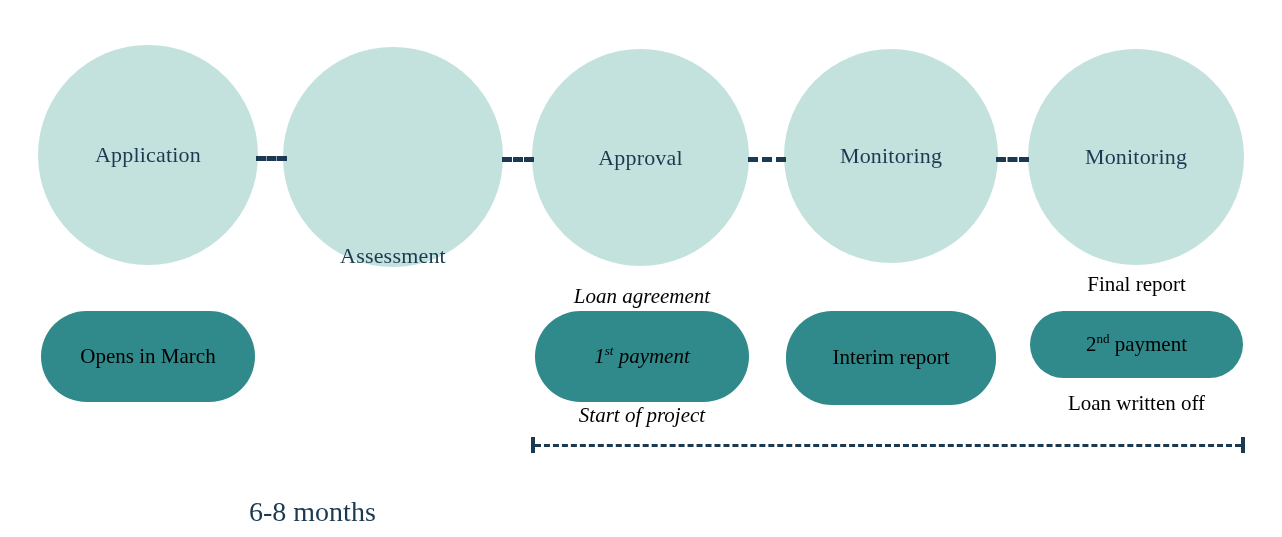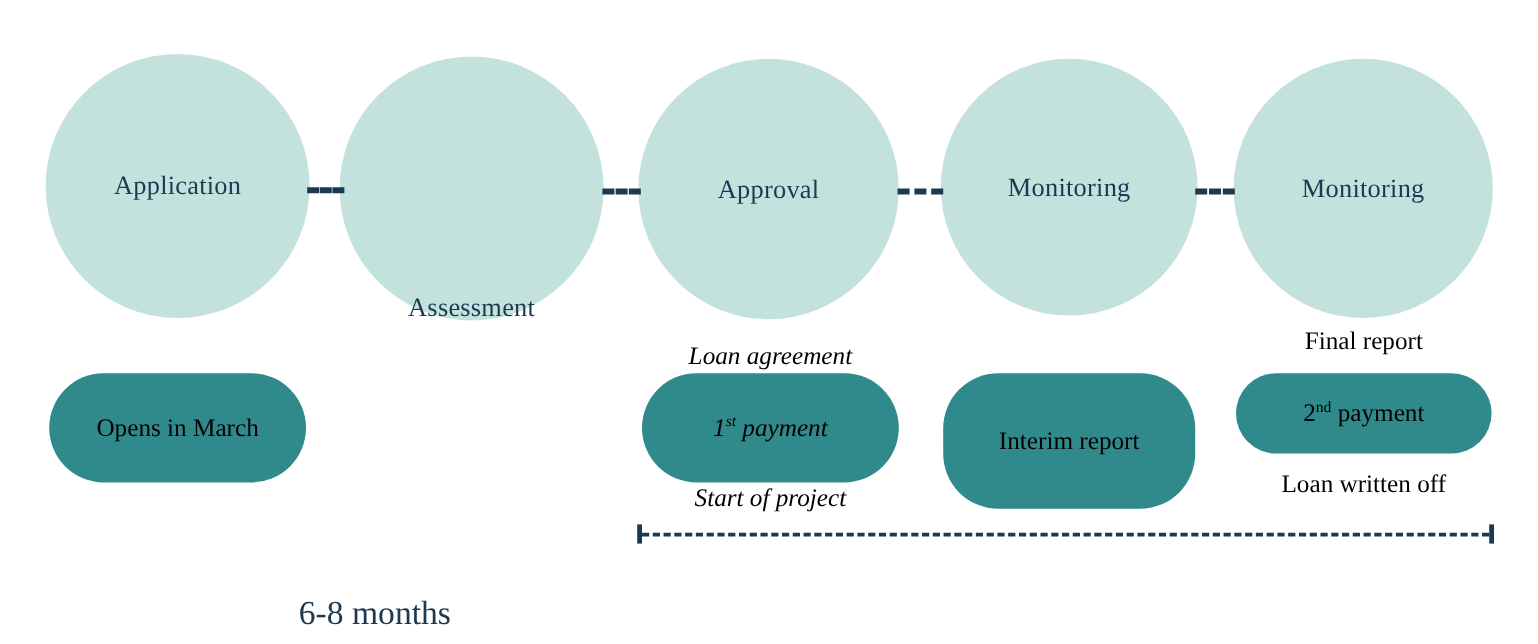--- a/index.html
+++ b/index.html
@@ -146,21 +146,21 @@
   </div>
 
   <div class="pill" style="left:535px; top:311px; width:214px; height:91px;font-style:italic;">
     <span class="pill-text">
       <span class="pill-line">Loan agreement</span>
       <span class="pill-line"><span>1</span><sup>st</sup><span> payment</span></span>
       <span class="pill-line">Start of project</span>
     </span>
   </div>
 
-  <div class="pill" style="left:786px; top:311px; width:210px; height:113px;">
+  <div class="pill" style="left:786px; top:311px; width:210px; height:94px;">
     <span class="pill-text">
       <span class="pill-line">Interim report</span>
     </span>
   </div>
 
   <div class="pill" style="left:1030px; top:311px; width:213px; height:67px;">
     <span class="pill-text">
       <span class="pill-line">Final report</span>
       <span class="pill-line"><span>2</span><sup>nd</sup><span> payment</span></span>
       <span class="pill-line">Loan written off</span>

